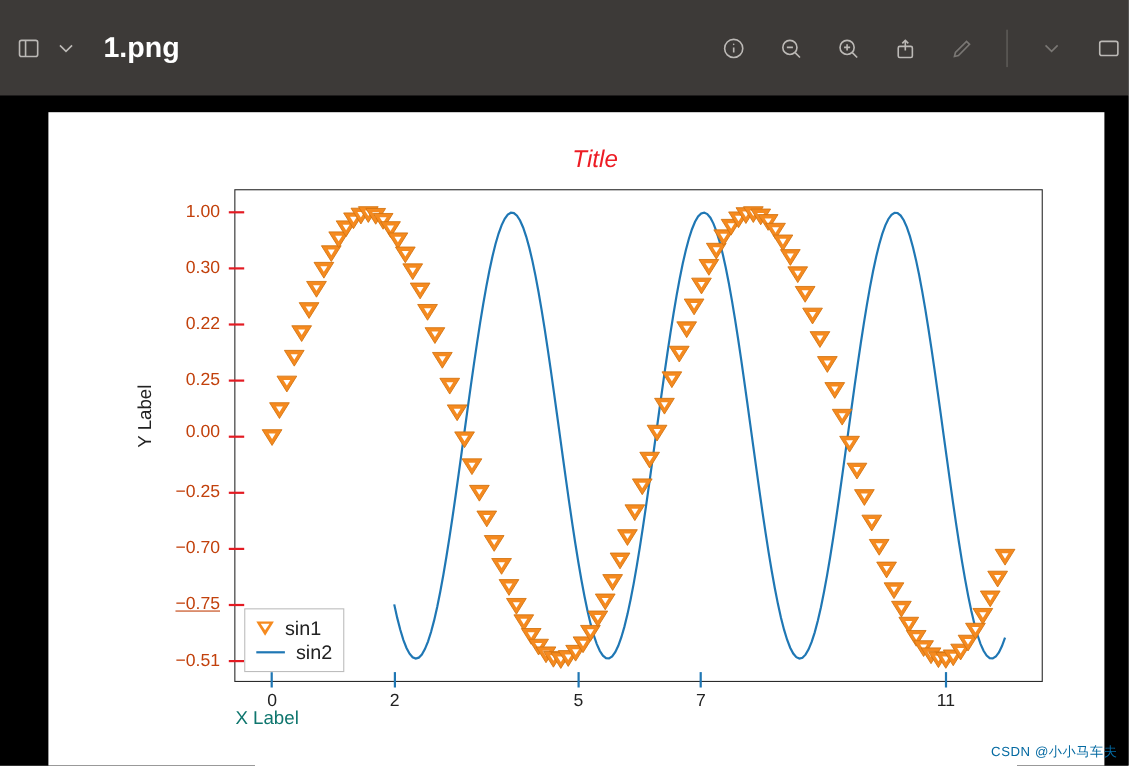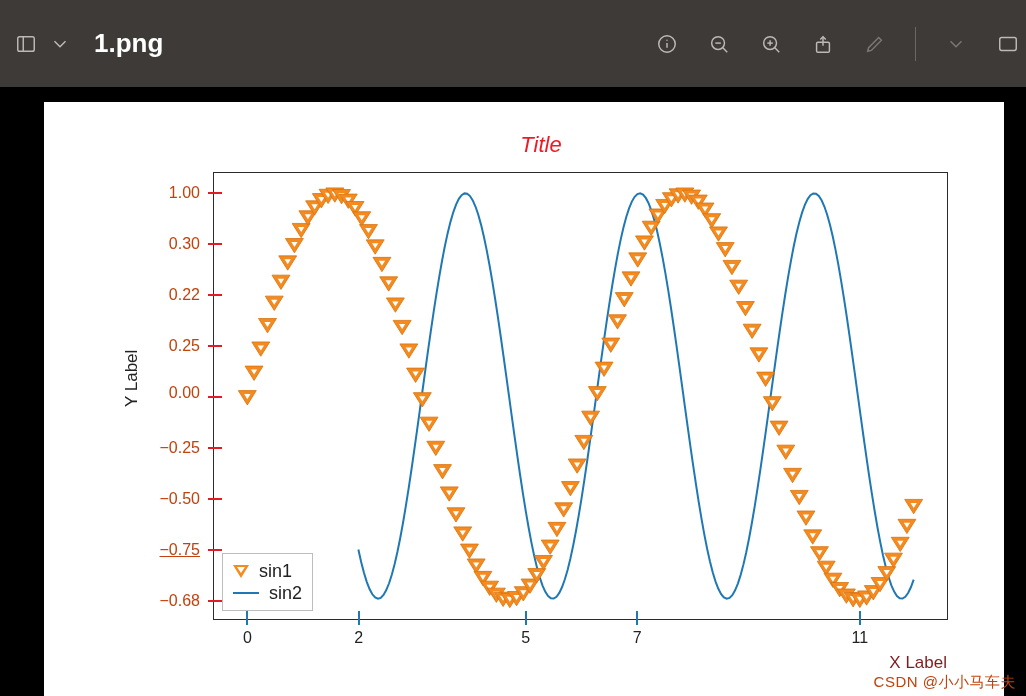--- a/index.html
+++ b/index.html
@@ -140,25 +140,25 @@
       margin-right: 14px;
       transform: translateY(-50%);
       font-size: 16px;
       color: #c2410c;
       white-space: nowrap;
     }
     .xlabel {
       position: absolute;
       left: 0;
       width: 100%;
-      text-align: right;
+      text-align: left;
       top: 100%;
-      margin-top: 34px;
+      margin-top: 24px;
       font-size: 17px;
-      color: #7f1d1d;
+      color: #0f766e;
     }
     .ylabel {
       position: absolute;
       left: 14px;
       top: 50%;
       transform: translateY(-50%) rotate(-90deg);
       transform-origin: left center;
       font-size: 17px;
       color: #222;
       white-space: nowrap;
@@ -200,22 +200,22 @@
     }
     .legend-mark-line {
       width: 26px;
       height: 2px;
       background: #1f77b4;
     }
     .watermark {
       position: absolute;
       right: 10px;
       bottom: 6px;
-      color: #c2410c;
-      font-size: 15px;
+      color: #0369a1;
+      font-size: 12px;
       letter-spacing: 0.5px;
       pointer-events: none;
     }
   </style>
 </head>
 <body>
 
 <div class="titlebar">
   <div class="titlebar-left">
     <div class="tb-icon">
@@ -495,25 +495,25 @@
             <div class="xtick-label" style="left: 33.4091px;">0</div>
             <div class="xtick xtick-main" style="left: 143.773px;"></div>
             <div class="xtick-label" style="left: 144.773px;">2</div>
             <div class="xtick xtick-main" style="left: 310.818px;"></div>
             <div class="xtick-label" style="left: 311.818px;">5</div>
             <div class="xtick xtick-main" style="left: 422.182px;"></div>
             <div class="xtick-label" style="left: 423.182px;">7</div>
             <div class="xtick xtick-main" style="left: 644.909px;"></div>
             <div class="xtick-label" style="left: 645.909px; text-align: center;">11</div>
             <div class="ytick" style="top: 426.636px;"></div>
-            <div class="ytick-label" style="top: 427.636px;">−0.68</div>
+            <div class="ytick-label" style="top: 427.636px;">−0.51</div>
             <div class="ytick" style="top: 375.727px;"></div>
             <div class="ytick-label" style="top: 376.727px; text-decoration: underline;">−0.75</div>
             <div class="ytick" style="top: 324.818px;"></div>
-            <div class="ytick-label" style="top: 325.818px;">−0.50</div>
+            <div class="ytick-label" style="top: 325.818px;">−0.70</div>
             <div class="ytick" style="top: 273.909px;"></div>
             <div class="ytick-label" style="top: 274.909px; text-align: right;">−0.25</div>
             <div class="ytick" style="top: 223px;"></div>
             <div class="ytick-label" style="top: 220px;">0.00</div>
             <div class="ytick" style="top: 172.091px;"></div>
             <div class="ytick-label" style="top: 173px; padding-left: 40px;">0.25</div>
             <div class="ytick" style="top: 121.182px;"></div>
             <div class="ytick-label" style="top: 122.182px;">0.22</div>
             <div class="ytick" style="top: 70.2727px;"></div>
             <div class="ytick-label" style="top: 71.2727px;">0.30</div>

